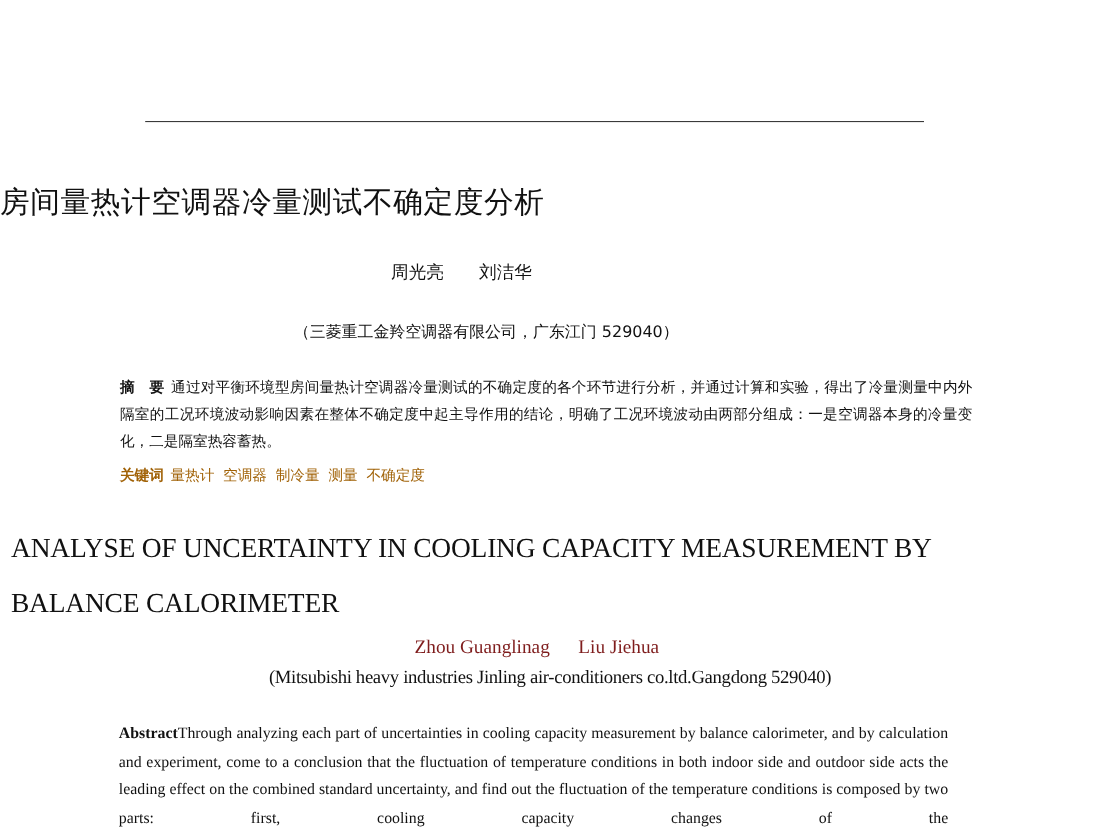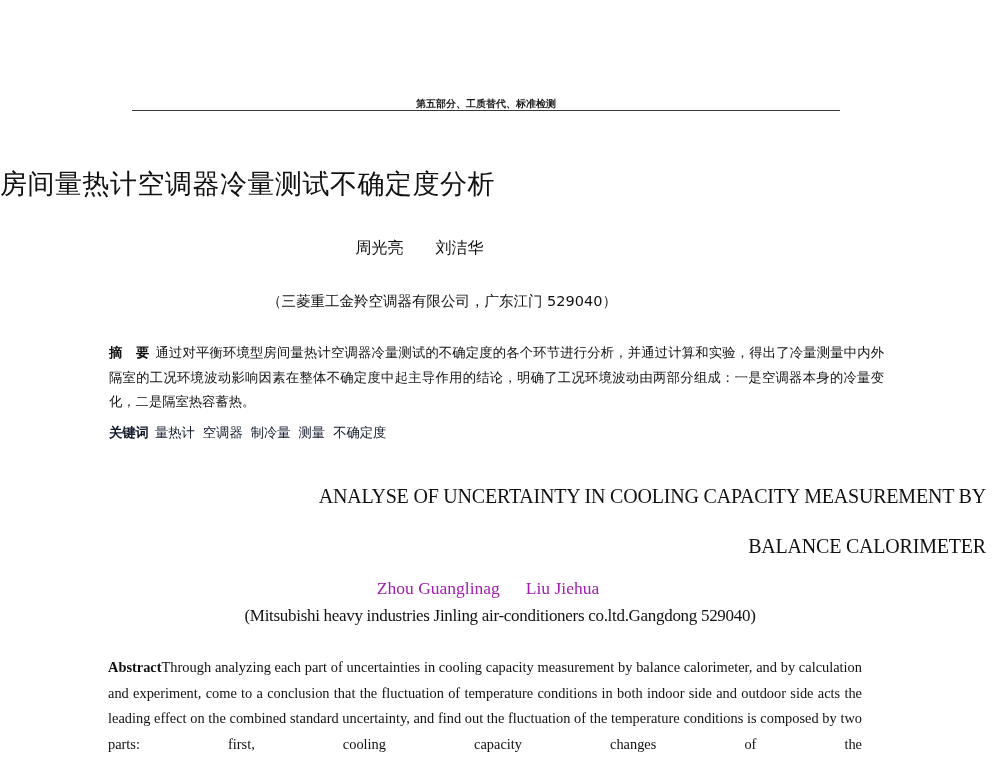--- a/index.html
+++ b/index.html
@@ -88,48 +88,48 @@
       font-weight: bold;
       margin-right: 6px;
     }
     .cn-keywords {
       left: 109px;
       top: 421px;
       width: 775px;
       font-family: "DejaVu Serif", serif;
       font-size: 13.3px;
       line-height: 24px;
-      color: #0f172a;
+      color: #a16207;
     }
     .cn-keywords .label {
       font-family: "DejaVu Sans", sans-serif;
       font-weight: bold;
       margin-right: 6px;
     }
     .cn-keywords .kw { margin-right: 8px; }
 
     
     .en-title {
       left: 0; width: 976px;
-      text-align: right;
+      text-align: left;
       font-family: "Liberation Serif", serif;
-      font-size: 20px;
+      font-size: 25px;
       color: #111;
       letter-spacing: -0.2px;
     }
     .en-title.l1 { top: 485px; left: 10px; }
     .en-title.l2 { top: 535px; left: 10px; }
 
     .en-authors {
       left: 0; width: 976px;
       top: 578px;
       text-align: center;
       font-family: "Liberation Serif", serif;
       font-size: 17.5px;
-      color: #a21caf;
+      color: #7f1d1d;
     }
     .en-authors span { display: inline-block; }
     .en-authors .gap { width: 26px; }
 
     .en-affil {
       left: 12px; width: 976px;
       top: 606px;
       text-align: center;
       font-family: "Liberation Serif", serif;
       font-size: 17px;
@@ -151,21 +151,20 @@
     }
     .en-abstract .label {
       font-weight: bold;
       margin-right: 0;
     }
   </style>
 </head>
 <body>
 
 <div class="abs running-header">
-  <div class="rh-text">第五部分、工质替代、标准检测</div>
   <div class="rh-rule"></div>
 </div>
 
 <div class="abs cn-title">房间量热计空调器冷量测试不确定度分析</div>
 
 <div class="abs cn-authors">
   <span>周光亮</span><span class="gap"></span><span>刘洁华</span>
 </div>
 
 <div class="abs cn-affil">（三菱重工金羚空调器有限公司，广东江门 529040）</div>

